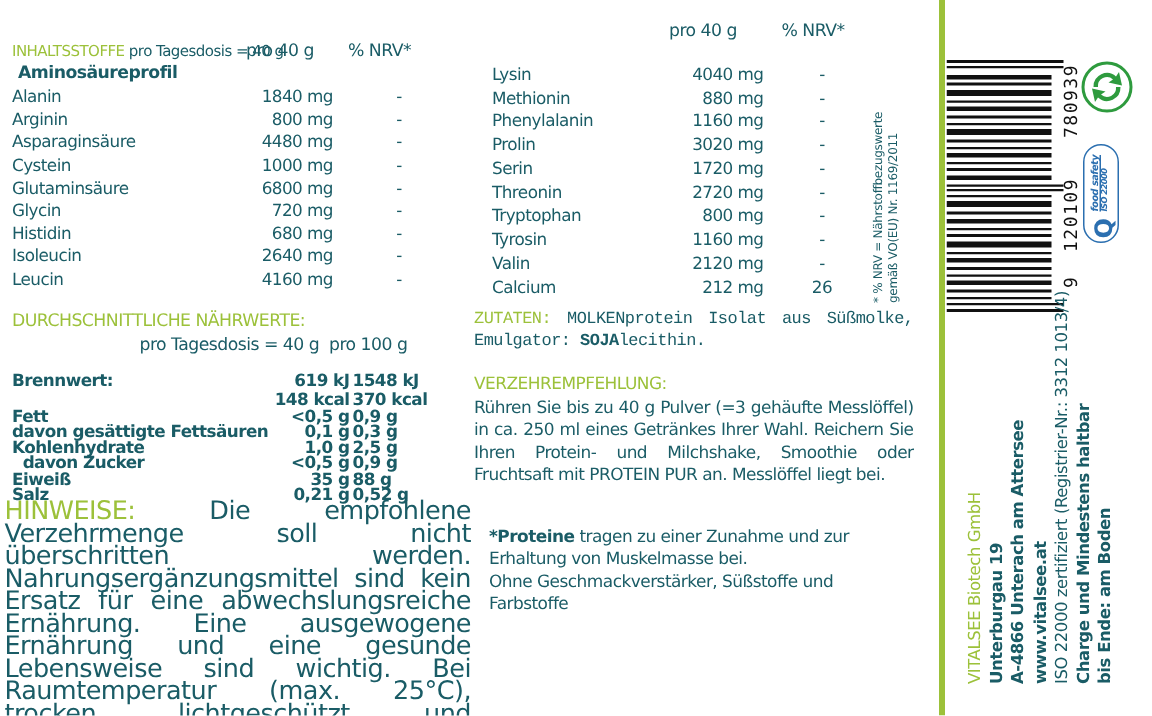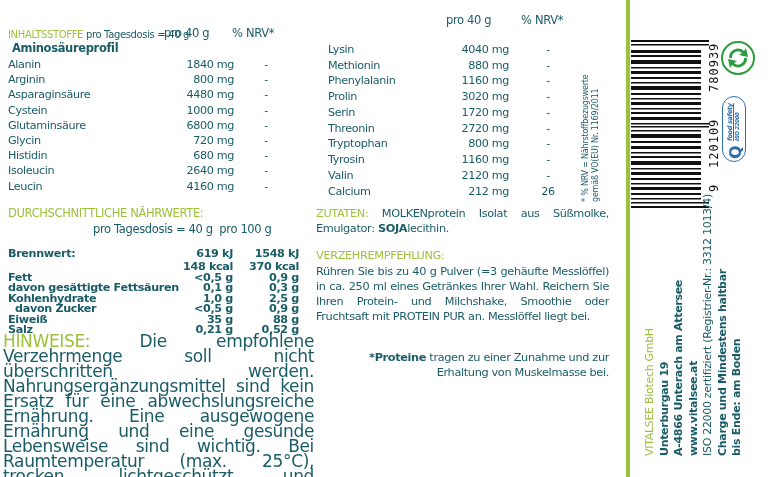--- a/index.html
+++ b/index.html
@@ -10,31 +10,31 @@
     }
     .abs { position: absolute; }
     .green { color: #9cc13a; }
     .bold { font-weight: bold; }
     .row { position: absolute; height: 15px; line-height: 15px; white-space: nowrap; }
     .row .n { position: absolute; left: 0; }
     .row .v { position: absolute; text-align: right; }
     .row .p { position: absolute; text-align: center; }
 
     
-    #amino-left .row .v { left: 112px; width: 114px; text-align: right; }
+    #amino-left .row .v { left: 100px; width: 114px; text-align: right; }
     #amino-left .row .p { left: 228px; width: 60px; }
     
     #amino-right .row .v { left: 80px; width: 101px; }
     #amino-right .row .p { left: 190px; width: 60px; }
 
     #nutri .row { height: 11.6px; line-height: 11.6px; }
     #nutri .row .v1 { position: absolute; left: 160px; width: 65px; text-align: right; }
-    #nutri .row .v2 { position: absolute; left: 227px; width: 64px; text-align: right; }
-
-    .para { position: absolute; line-height: 15px; text-align: right; }
+    #nutri .row .v2 { position: absolute; left: 227px; width: 64px; }
+
+    .para { position: absolute; line-height: 15px; }
     .justify { text-align: justify; text-align-last: left; }
 
     .divider { position: absolute; left: 626px; top: 0; width: 4px; height: 477px; background: #9cc13a; }
 
     .rot { position: absolute; transform-origin: 0 0; transform: rotate(-90deg); white-space: nowrap; }
     .footnote-rot { font-size: 8px; line-height: 9.5px; letter-spacing: -0.2px; }
     .company-rot { font-size: 11px; line-height: 14.5px; letter-spacing: -0.3px; }
     .barcode-num { font-family: "DejaVu Sans Mono", monospace; font-size: 12px; color: #111; letter-spacing: 1px; }
   </style>
 </head>
@@ -196,29 +196,30 @@
       <span class="n">Salz</span>
       <span class="v1">0,21 g</span>
       <span class="v2">0,52 g</span>
     </div>
 </div>
 
 <div class="para justify" style="left:3px; top:334px; width:311px; font-size:17px;">
   <span class="green">HINWEISE:</span><span> Die empfohlene Verzehrmenge soll nicht überschritten werden. Nahrungsergänzungsmittel sind kein Ersatz für eine abwechslungsreiche Ernährung. Eine ausgewogene Ernährung und eine gesunde Lebensweise sind wichtig. Bei Raumtemperatur (max. 25°C), trocken, lichtgeschützt und kindersicher aufbewahren.</span>
 </div>
 
-<div class="para justify" style="left:316px; top:206px; width:293px; font-size:11.3px;">
+<div class="para justify" style="left:316px; top:206px; width:293px; font-size:11.3px;font-family:Liberation Mono, monospace;">
   <span class="green">ZUTATEN:</span><span> MOLKENprotein Isolat aus Süßmolke, Emulgator: </span><span class="bold">SOJA</span><span>lecithin.</span>
 </div>
 
 <div class="abs green" style="left:316px; top:249px; font-size:11.3px;">VERZEHREMPFEHLUNG:</div>
 <div class="para justify" style="left:316px; top:264px; width:293px; font-size:11.3px;">Rühren Sie bis zu 40 g Pulver (=3 gehäufte Messlöffel) in ca. 250 ml eines Getränkes Ihrer Wahl. Reichern Sie Ihren  Protein- und Milchshake, Smoothie oder Fruchtsaft mit PROTEIN PUR an. Messlöffel liegt bei.</div>
 
 <div class="para" style="left:326px; top:350px; width:283px; font-size:11.3px;">
   <div><span class="bold">*Proteine</span><span> tragen zu einer Zunahme und zur Erhaltung von Muskelmasse bei.</span></div>
+  <div>Ohne Geschmackverstärker, Süßstoffe und Farbstoffe</div>
 </div>
 
 <div class="divider"></div>
 
 <div class="abs" style="left:631px; top:40px; width:80px; height:175px;">
   <svg width="80" height="175" viewBox="0 0 80 175">
     <g fill="#111">
       <rect x="0" y="0" width="78" height="2"></rect>
       <rect x="0" y="4" width="78" height="1.5"></rect>
       <rect x="0" y="10" width="70" height="3"></rect>

